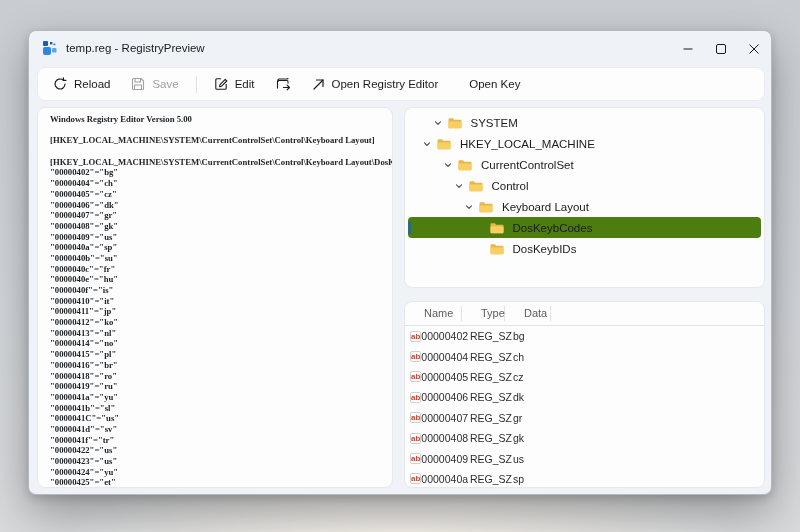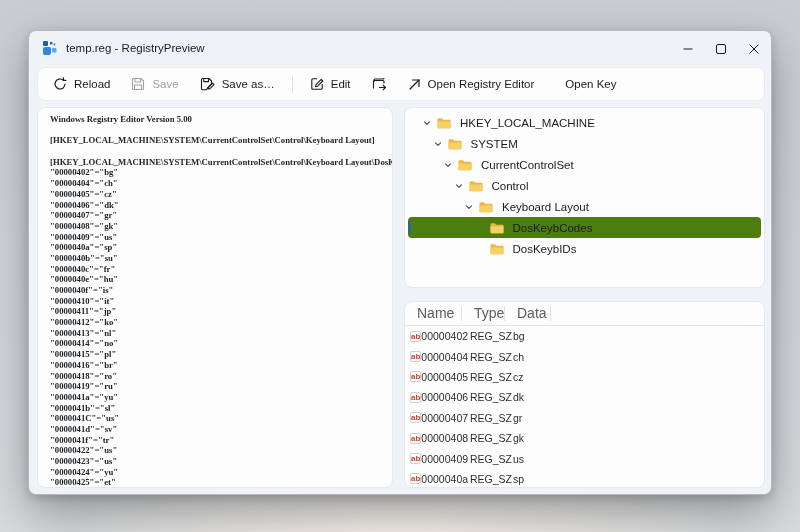--- a/index.html
+++ b/index.html
@@ -52,21 +52,21 @@
     border-radius:2px; }
   .trow.selected .accent { display:block; }
   .chev { flex:0 0 10px; margin-right:5px; }
   .folder { flex:0 0 14px; margin-right:9px; }
   .tlabel { font-size:11.5px; color:#1c1c1c; white-space:nowrap; }
 
   
   .grid { left:375px; top:270px; width:361px; height:187px; }
   .thead { display:grid; grid-template-columns:57px 43px 46px 1fr; height:24px;
     align-items:center; border-bottom:1px solid #e3e3e5; }
-  .th { font-size:14px; color:#5d5d5f; padding-left:12px; height:15px; line-height:15px;
+  .th { font-size:11px; color:#5d5d5f; padding-left:19px; height:15px; line-height:15px;
     border-right:1px solid #e3e3e5; white-space:nowrap; }
   .th.empty { border-right:none; }
   .tbody { overflow:hidden; height:162px; }
   .tr { display:grid; grid-template-columns:57px 43px 46px 1fr; height:20.4px; align-items:center; }
   .td { font-size:10.5px; color:#2d2d2f; padding-left:8px; white-space:nowrap; }
   .td.name { padding-left:5px; display:flex; align-items:center; }
   .ab-icon { display:inline-block; width:13px; height:11px; border:1px solid #cfcfcf;
     border-radius:2px; background:#fff; color:#cb4332; font-size:8px; font-weight:bold;
     line-height:9px; text-align:center; font-family:"Liberation Sans", sans-serif; }
 </style>
@@ -114,28 +114,20 @@
           </svg>
         <span>Reload</span>
       </button>
       <button class="tb disabled">
         <svg width="14" height="14" viewBox="0 0 14 14" fill="none" stroke="#1b1b1b" stroke-width="1.1" stroke-linejoin="round">
             <path d="M1.5 2.5 q0-1 1-1 h7.5 l2.5 2.5 v7.5 q0 1-1 1 h-9 q-1 0-1-1 z"></path>
             <path d="M4 1.6 v3.4 h5.5 v-3.4"></path>
             <path d="M3.5 12.4 v-4.4 h7 v4.4"></path>
           </svg>
         <span>Save</span>
-      </button>
-      <button class="tb">
-        <svg width="15" height="14" viewBox="0 0 15 14" fill="none" stroke="#1b1b1b" stroke-width="1.1" stroke-linejoin="round">
-            <path d="M1.5 2.5 q0-1 1-1 h6.5 l2.5 2.5 v3 l-4.5 4.5 -0.3 1.3 h-4.2 q-1 0-1-1 z"></path>
-            <path d="M3.8 1.6 v3 h4.7 v-3"></path>
-            <path d="M8.2 12 l0.4-1.8 4-4 1.4 1.4 -4 4 z"></path>
-          </svg>
-        <span>Save as…</span>
       </button>
       <div class="tsep"></div>
       <button class="tb">
         <svg width="14" height="14" viewBox="0 0 14 14" fill="none" stroke="#1b1b1b" stroke-width="1.1" stroke-linejoin="round">
             <path d="M7 1.8 H2.8 q-1 0-1 1 v8.4 q0 1 1 1 h8.4 q1 0 1-1 V7"></path>
             <path d="M5.6 9.6 l0.4-2 5.2-5.2 1.6 1.6 -5.2 5.2 z"></path>
           </svg>
         <span>Edit</span>
       </button>
       <button class="tb">
@@ -191,41 +183,41 @@
         <div class="line">"0000041d"="sv"</div>
         <div class="line">"0000041f"="tr"</div>
         <div class="line">"00000422"="us"</div>
         <div class="line">"00000423"="us"</div>
         <div class="line">"00000424"="yu"</div>
         <div class="line">"00000425"="et"</div>
       </div>
 
     <div class="tree card">
 
-    <div class="trow" style="padding-left: 14px;">
+    <div class="trow" style="padding-left: 24.5px;">
+
+          <svg class="chev" width="10" height="10" viewBox="0 0 10 10" fill="none" stroke="#4b4b4b" stroke-width="1.1" stroke-linecap="round" stroke-linejoin="round">
+            <path d="M2.5 3.8 L5 6.3 L7.5 3.8"></path>
+          </svg>
+          <svg class="folder" width="14" height="12" viewBox="0 0 14 12">
+            <path d="M0.5 2.2 q0-1 1-1 h3.4 l1.3 1.5 h6.3 q1 0 1 1 v6.6 q0 1-1 1 h-11 q-1 0-1-1 z" fill="#eab647"></path>
+            <path d="M0.5 4.6 h13 v5.7 q0 1-1 1 h-11 q-1 0-1-1 z" fill="#f7cf64"></path>
+          </svg>
+          <span class="tlabel">SYSTEM</span>
+        </div>
+        <div class="trow" style="padding-left: 14px;">
 
           <svg class="chev" width="10" height="10" viewBox="0 0 10 10" fill="none" stroke="#4b4b4b" stroke-width="1.1" stroke-linecap="round" stroke-linejoin="round">
             <path d="M2.5 3.8 L5 6.3 L7.5 3.8"></path>
           </svg>
           <svg class="folder" width="14" height="12" viewBox="0 0 14 12">
             <path d="M0.5 2.2 q0-1 1-1 h3.4 l1.3 1.5 h6.3 q1 0 1 1 v6.6 q0 1-1 1 h-11 q-1 0-1-1 z" fill="#eab647"></path>
             <path d="M0.5 4.6 h13 v5.7 q0 1-1 1 h-11 q-1 0-1-1 z" fill="#f7cf64"></path>
           </svg>
           <span class="tlabel">HKEY_LOCAL_MACHINE</span>
-        </div>
-        <div class="trow" style="padding-left: 24.5px;">
-
-          <svg class="chev" width="10" height="10" viewBox="0 0 10 10" fill="none" stroke="#4b4b4b" stroke-width="1.1" stroke-linecap="round" stroke-linejoin="round">
-            <path d="M2.5 3.8 L5 6.3 L7.5 3.8"></path>
-          </svg>
-          <svg class="folder" width="14" height="12" viewBox="0 0 14 12">
-            <path d="M0.5 2.2 q0-1 1-1 h3.4 l1.3 1.5 h6.3 q1 0 1 1 v6.6 q0 1-1 1 h-11 q-1 0-1-1 z" fill="#eab647"></path>
-            <path d="M0.5 4.6 h13 v5.7 q0 1-1 1 h-11 q-1 0-1-1 z" fill="#f7cf64"></path>
-          </svg>
-          <span class="tlabel">SYSTEM</span>
         </div>
         <div class="trow" style="padding-left: 35px;">
 
           <svg class="chev" width="10" height="10" viewBox="0 0 10 10" fill="none" stroke="#4b4b4b" stroke-width="1.1" stroke-linecap="round" stroke-linejoin="round">
             <path d="M2.5 3.8 L5 6.3 L7.5 3.8"></path>
           </svg>
           <svg class="folder" width="14" height="12" viewBox="0 0 14 12">
             <path d="M0.5 2.2 q0-1 1-1 h3.4 l1.3 1.5 h6.3 q1 0 1 1 v6.6 q0 1-1 1 h-11 q-1 0-1-1 z" fill="#eab647"></path>
             <path d="M0.5 4.6 h13 v5.7 q0 1-1 1 h-11 q-1 0-1-1 z" fill="#f7cf64"></path>
           </svg>

